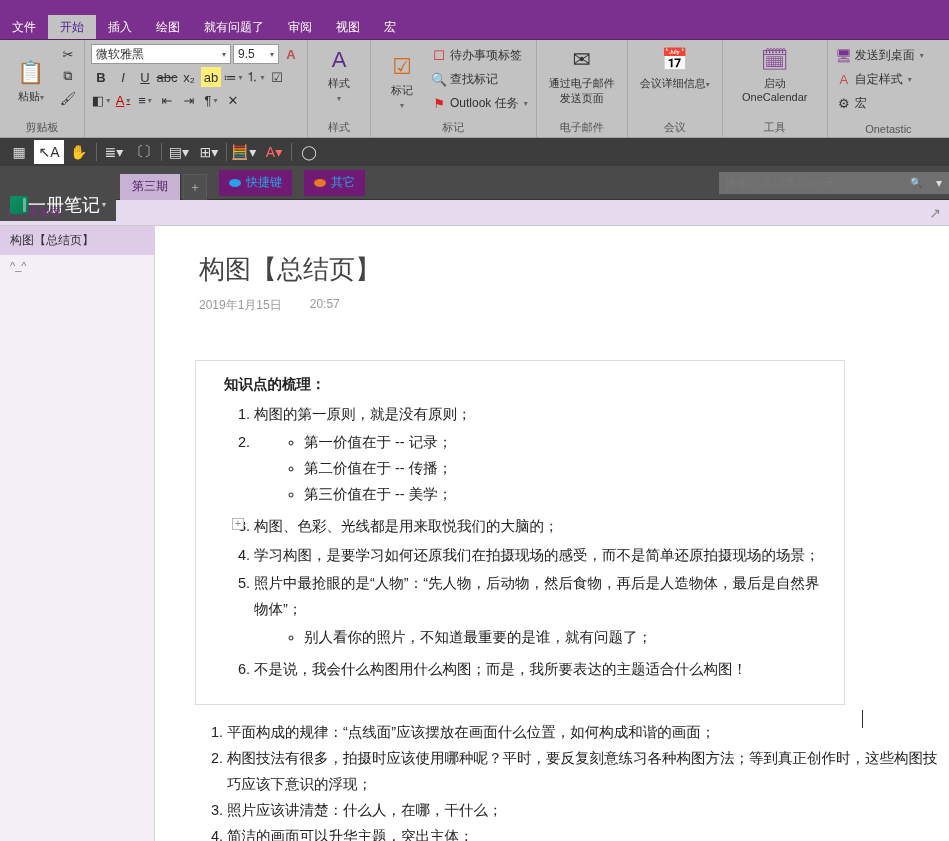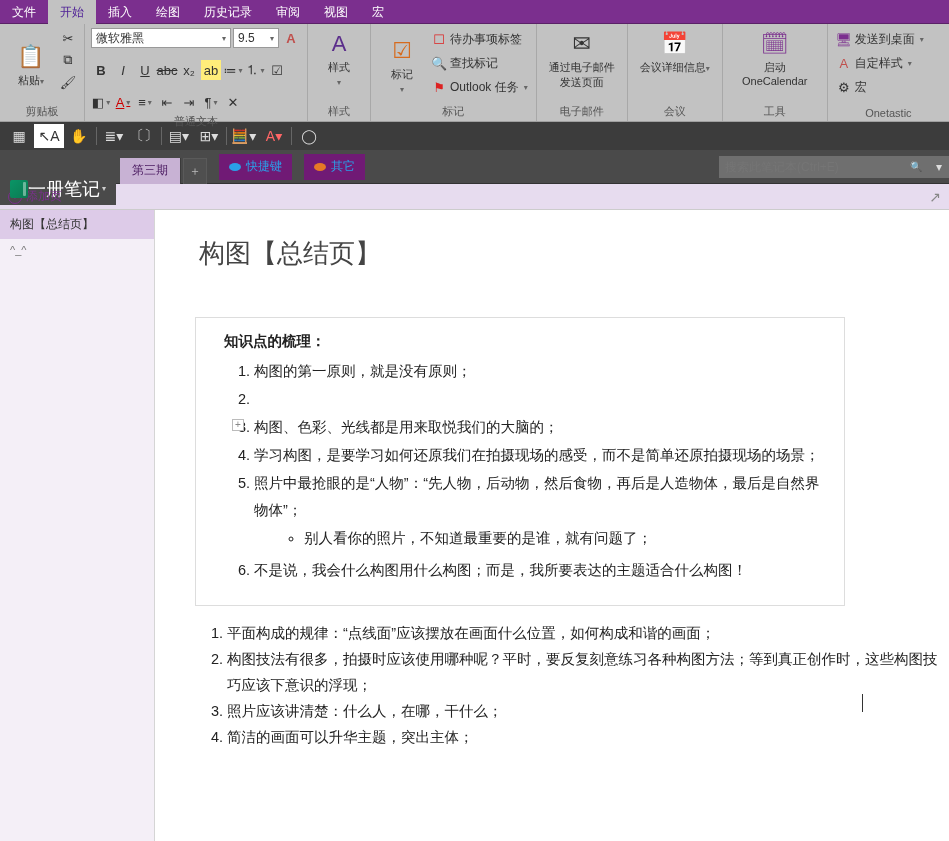--- a/index.html
+++ b/index.html
@@ -1,19 +1,19 @@
 <!DOCTYPE html>
 <html><head>
   <meta charset="utf-8">
   <style>
     * { margin: 0; padding: 0; box-sizing: border-box; font-family: "Microsoft YaHei", sans-serif; }
     body { background: #e5e5e5; font-size: 12px; color: #333; overflow: hidden; width: 949px; height: 841px; }
 
     
-    .menubar { background: #7b2f8e; height: 24px; display: flex; align-items: flex-start; border-bottom: 1px solid #5a2167; }
+    .menubar { background: #7b2f8e; height: 40px; display: flex; align-items: flex-end; border-bottom: 1px solid #5a2167; }
     .menu-item { padding: 0 12px; height: 24px; display: flex; align-items: center; color: #fff; cursor: pointer; font-size: 12px; }
     .menu-item.active { background: #c2c2c2; color: #4c1d95; }
 
     
     .ribbon { background: #c2c2c2; height: 98px; display: flex; border-bottom: 1px solid #a0a0a0; }
     .ribbon-group { padding: 4px 6px 2px 6px; display: flex; flex-direction: column; border-right: 1px solid #a8a8a8; min-width: 0; }
     .ribbon-group-label { text-align: center; font-size: 11px; color: #555; margin-top: auto; padding-top: 2px; }
     .ribbon-controls { display: flex; gap: 2px; flex: 1; }
     .ribbon-col { display: flex; flex-direction: column; gap: 2px; }
     .big-btn { display: flex; flex-direction: column; align-items: center; justify-content: center; padding: 2px 6px; cursor: pointer; min-width: 50px; }
@@ -78,21 +78,21 @@
     .dd-caret{font-size:8px;color:#666;margin-left:2px}
   </style>
 </head>
 <body>
 
 <div class="menubar">
   <div class="menu-item">文件</div>
   <div class="menu-item active">开始</div>
   <div class="menu-item">插入</div>
   <div class="menu-item">绘图</div>
-  <div class="menu-item">历史记录</div>
+  <div class="menu-item">就有问题了</div>
   <div class="menu-item">审阅</div>
   <div class="menu-item">视图</div>
   <div class="menu-item">宏</div>
 </div>
 
 <div class="ribbon">
 
   <div class="ribbon-group">
     <div class="ribbon-controls">
       <div class="big-btn">
@@ -102,21 +102,21 @@
       <div class="ribbon-col">
         <div class="small-btn">✂</div>
         <div class="small-btn">⧉</div>
         <div class="small-btn">🖌</div>
       </div>
     </div>
     <div class="ribbon-group-label">剪贴板</div>
   </div>
 
   <div class="ribbon-group">
-    <div class="ribbon-col" style="gap:12px">
+    <div class="ribbon-col" style="gap:3px">
       <div class="small-row">
         <div class="font-select">
             <span>微软雅黑</span>
             <span class="dd-caret">▾</span>
           </div>
         <div class="font-size-select">
             <span>9.5</span>
             <span class="dd-caret">▾</span>
           </div>
         <div class="small-btn" style="color:#c0504d;font-weight:bold">A</div>
@@ -135,21 +135,20 @@
       <div class="small-row">
         <div class="small-btn">◧<span class="dd-caret">▾</span></div>
         <div class="small-btn" style="color:#c00;text-decoration:underline">A<span class="dd-caret">▾</span></div>
         <div class="small-btn">≡<span class="dd-caret">▾</span></div>
         <div class="small-btn">⇤</div>
         <div class="small-btn">⇥</div>
         <div class="small-btn">¶<span class="dd-caret">▾</span></div>
         <div class="small-btn">✕</div>
       </div>
     </div>
-    <div class="ribbon-group-label">普通文本</div>
   </div>
 
   <div class="ribbon-group">
     <div class="big-btn">
       <div class="icon-box" style="color:#5b2e8b">A</div>
       <div class="big-btn-label"><span>样式</span><br><span class="caret">▾</span></div>
     </div>
     <div class="ribbon-group-label">样式</div>
   </div>
 
@@ -273,25 +272,34 @@
   <span class="expand-handle">↗</span>
 </div>
 
 <div class="lower">
   <div class="sidebar">
     <div class="side-item active">构图【总结页】</div>
     <div class="side-sub">^_^</div>
   </div>
   <div class="content">
     <div class="page-title">构图【总结页】</div>
+    <div class="page-meta">
+      <span>2019年1月15日</span>
+      <span>20:57</span>
+    </div>
     <div class="note-box">
       <div class="note-heading">知识点的梳理：</div>
       <ol class="top">
         <li>构图的第一原则，就是没有原则；</li>
         <li>
+          <ul class="sub">
+            <li>第一价值在于 -- 记录；</li>
+            <li>第二价值在于 -- 传播；</li>
+            <li>第三价值在于 -- 美学；</li>
+          </ul>
         </li>
         <li style="position:relative"><span class="outline-toggle">+</span><span>构图、色彩、光线都是用来取悦我们的大脑的；</span></li>
         <li>学习构图，是要学习如何还原我们在拍摄现场的感受，而不是简单还原拍摄现场的场景；</li>
         <li><span>照片中最抢眼的是“人物”：“先人物，后动物，然后食物，再后是人造物体，最后是自然界物体”；</span>
           <ul class="sub">
             <li>别人看你的照片，不知道最重要的是谁，就有问题了；</li>
           </ul>
         </li>
         <li>不是说，我会什么构图用什么构图；而是，我所要表达的主题适合什么构图！</li>
       </ol>

